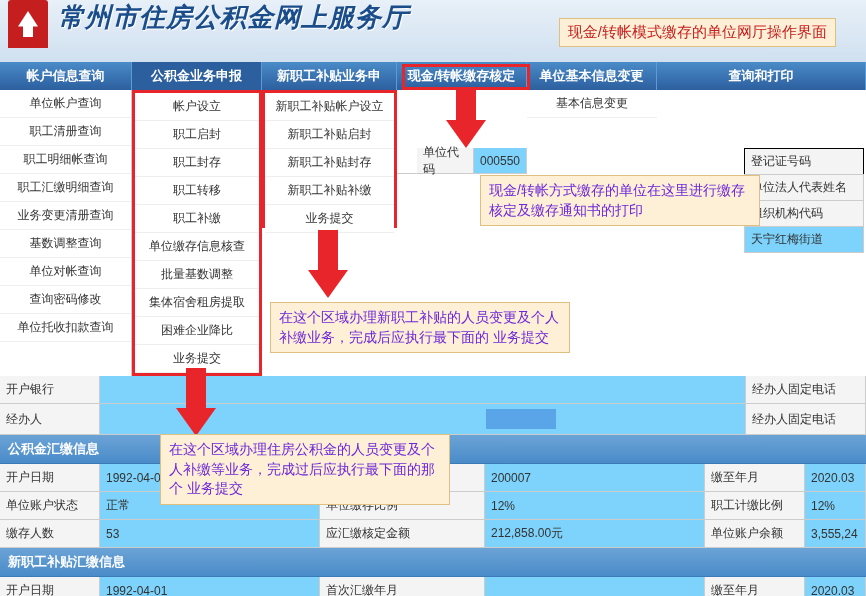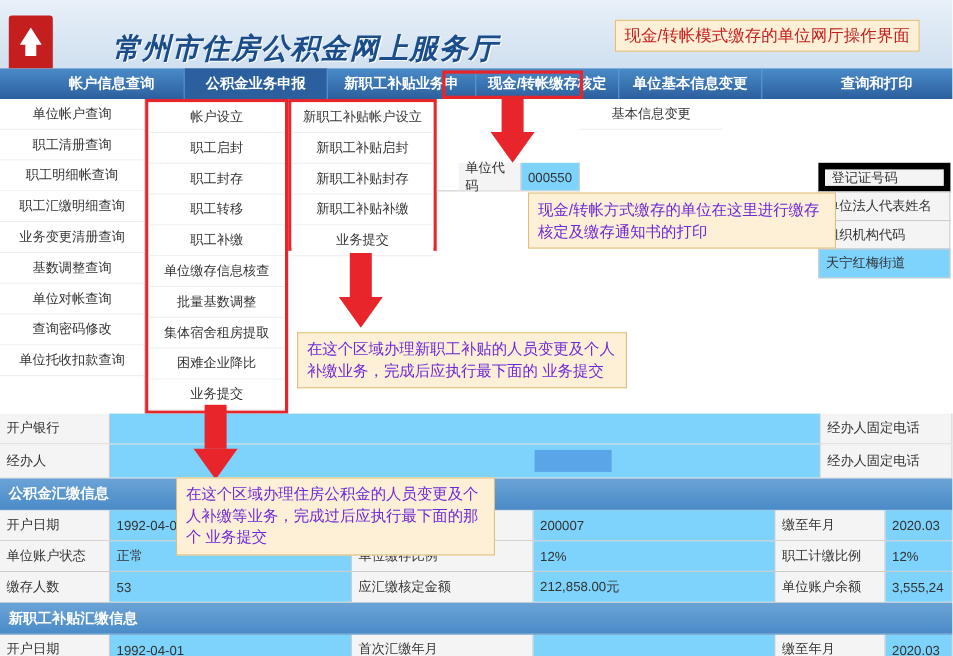--- a/index.html
+++ b/index.html
@@ -1,24 +1,24 @@
 <!DOCTYPE html>
 <html><head>
 <meta charset="utf-8">
 <style>
 * { margin: 0; padding: 0; box-sizing: border-box; }
 body { font-family: "Microsoft YaHei", SimSun, sans-serif; font-size: 13px; background: #fff; width: 866px; }
-.header { background: linear-gradient(to bottom, #e8f0f8 0%, #d0e0f0 100%); height: 62px; display: flex; align-items: flex-end; padding-left: 8px; position: relative; gap: 44px; }
+.header { background: linear-gradient(to bottom, #e8f0f8 0%, #d0e0f0 100%); height: 62px; display: flex; align-items: flex-start; padding-left: 8px; position: relative; }
 .logo { width: 40px; height: 48px; background: #c41e1e; display: flex; align-items: center; justify-content: center; border-radius: 3px 3px 0 0; position: relative; }
 .logo::before { content: ""; width: 20px; height: 26px; background: #fff; clip-path: polygon(50% 0%, 100% 60%, 75% 60%, 75% 100%, 25% 100%, 25% 60%, 0% 60%); }
 .title { font-size: 26px; font-weight: bold; color: #1a4d8a; margin-left: 10px; font-style: italic; text-shadow: 1px 1px 0 #fff; letter-spacing: 1px; }
 .ann-top { position: absolute; right: 30px; top: 18px; background: #fef0d6; border: 1px solid #e0c080; padding: 4px 8px; color: #c41e1e; font-size: 15px; }
 .nav { display: flex; background: linear-gradient(to bottom, #4a8bc8, #2c5f9e); height: 28px; }
 .nav-item { flex: 0 0 auto; padding: 0 10px; color: #fff; font-size: 13px; line-height: 28px; height: 28px; text-align: center; border-right: 1px solid #5a9bd8; font-weight: bold; cursor: pointer; }
-.nav-item.w1 { width: 132px; margin-left: 36px; }
+.nav-item.w1 { width: 132px; }
 .nav-item.w2 { width: 130px; }
 .nav-item.w3 { width: 135px; }
 .nav-item.w4 { width: 130px; }
 .nav-item.w5 { width: 130px; }
 .nav-item.w6 { width: 209px; }
 .sub-row { display: flex; }
 .sub-col { border-right: 1px solid #ccc; }
 .sub-item { padding: 5px 0; text-align: center; color: #333; font-size: 12px; cursor: pointer; border-bottom: 1px solid #eee; background: #fff; }
 .sub-col.c1 { width: 132px; }
 .sub-col.c2 { width: 130px; }
@@ -93,21 +93,21 @@
       <div class="label" style="width:60px">单位代码</div>
       <div class="val" style="flex:1">000550</div>
     </div>
   </div>
   <div class="sub-col c5" style="border:none">
     <div class="sub-item">基本信息变更</div>
   </div>
 </div>
 
 <div class="overlay" style="right:2px;top:58px;width:120px">
-  <div class="label" style="height:27px;border:6px solid #000000">登记证号码</div>
+  <div class="label" style="height:27px;border:1px solid #000000">登记证号码</div>
   <div class="label" style="height:27px;border:1px solid #ccc;margin-top:-1px">单位法人代表姓名</div>
   <div class="label" style="height:27px;border:1px solid #ccc;margin-top:-1px">组织机构代码</div>
   <div class="val" style="height:27px;border:1px solid #ccc;margin-top:-1px">天宁红梅街道</div>
 </div>
 
 <div class="form-row">
   <div class="label" style="width:100px">开户银行</div>
   <div class="val" style="flex:1"></div>
   <div class="label" style="width:120px">经办人固定电话</div>
 </div>

